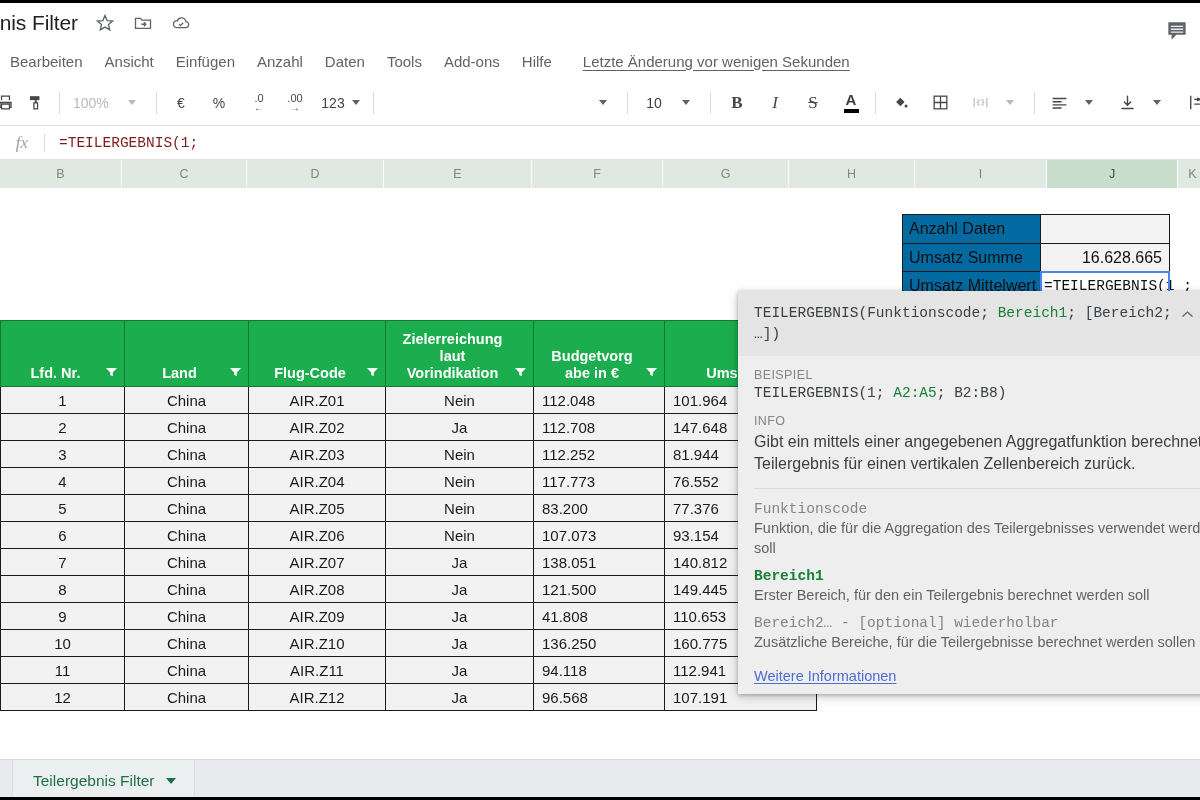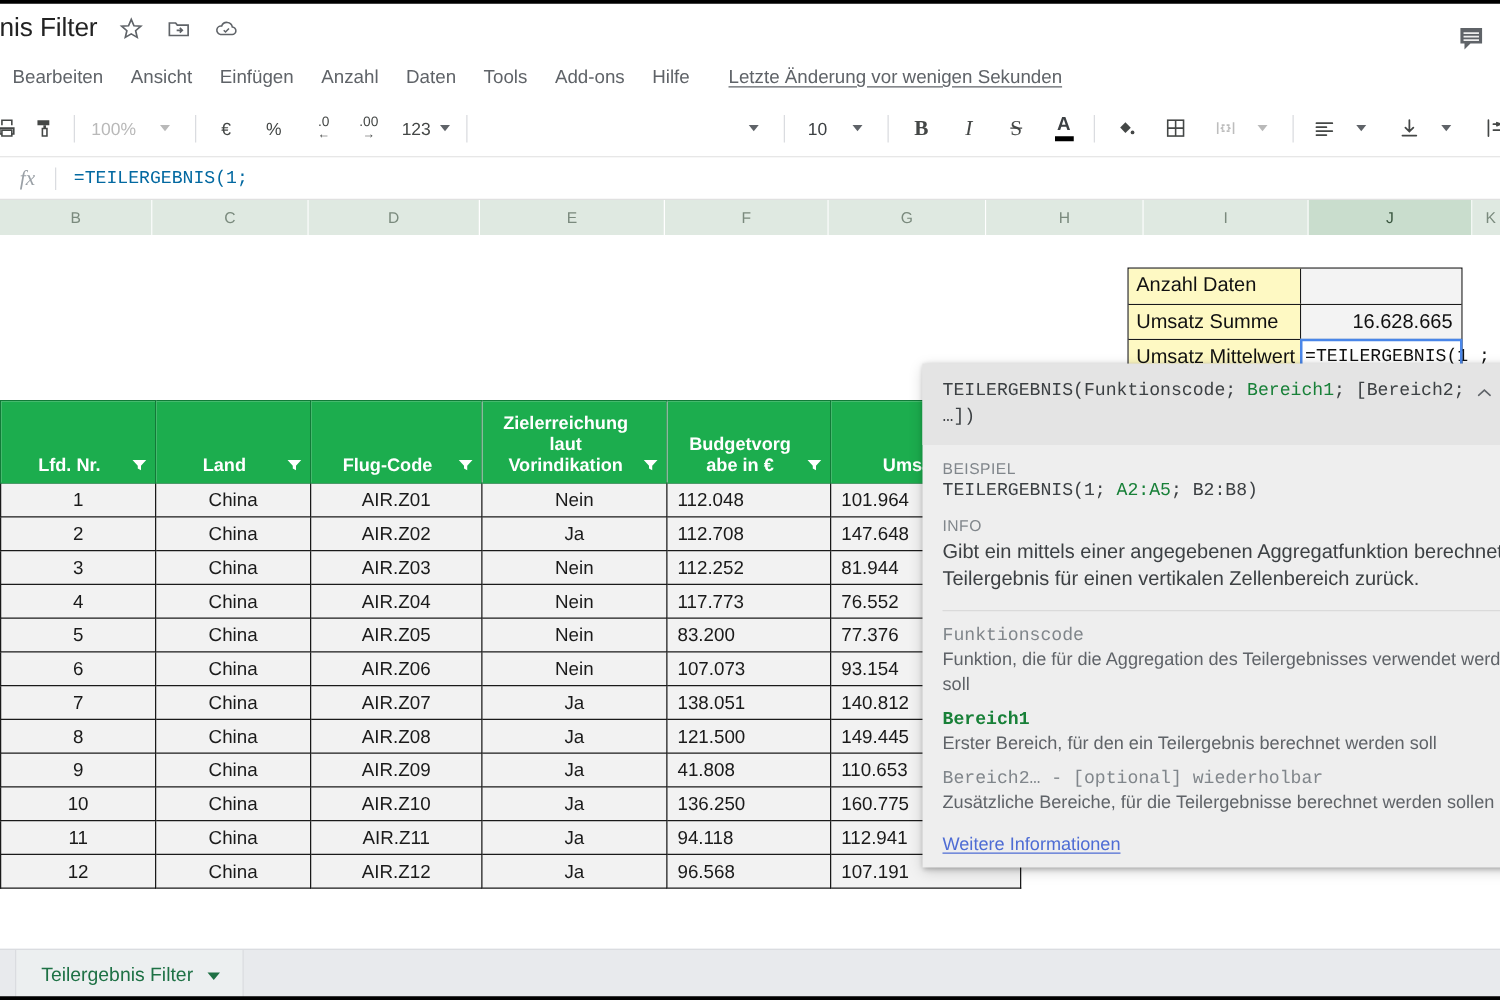--- a/index.html
+++ b/index.html
@@ -129,21 +129,21 @@
   }
   .fx-label {
     width: 44px; text-align: center;
     font-family: "Liberation Serif", serif;
     font-style: italic; font-size: 17px; color: #9aa0a6;
   }
   .fx-divider { width: 1px; height: 18px; background: #dadce0; }
   .formula-text {
     margin-left: 14px;
     font-family: "Liberation Mono", monospace;
-    font-size: 14.5px; color: #0369a1;
+    font-size: 14.5px; color: #7f1d1d;
     white-space: pre;
   }
 
   
   .colheaders {
     position: absolute; left: 0; top: 160px;
     width: 1200px; height: 28px;
     display: flex;
     background: #e8f0e9;
   }
@@ -171,21 +171,21 @@
     border: 1.6px solid #1a1a1a;
     background: #f3f3f3;
   }
   .sum-row { display: flex; height: 28px; }
   .sum-row + .sum-row { border-top: 1.6px solid #1a1a1a; }
   .sum-label {
     width: 138px; padding-left: 6px;
     display: flex; align-items: center;
     font-size: 16px; color: #111111;
     border-right: 1.6px solid #1a1a1a;
-    background: #fef9c3;
+    background: #0369a1;
   }
   .sum-value {
     width: 128px; padding-right: 7px;
     display: flex; align-items: center; justify-content: flex-end;
     font-size: 16px; color: #111111;
     background: #f3f3f3;
   }
   .sum-row.editing .sum-value {
     justify-content: flex-start;
     padding-right: 0; padding-left: 3px;

